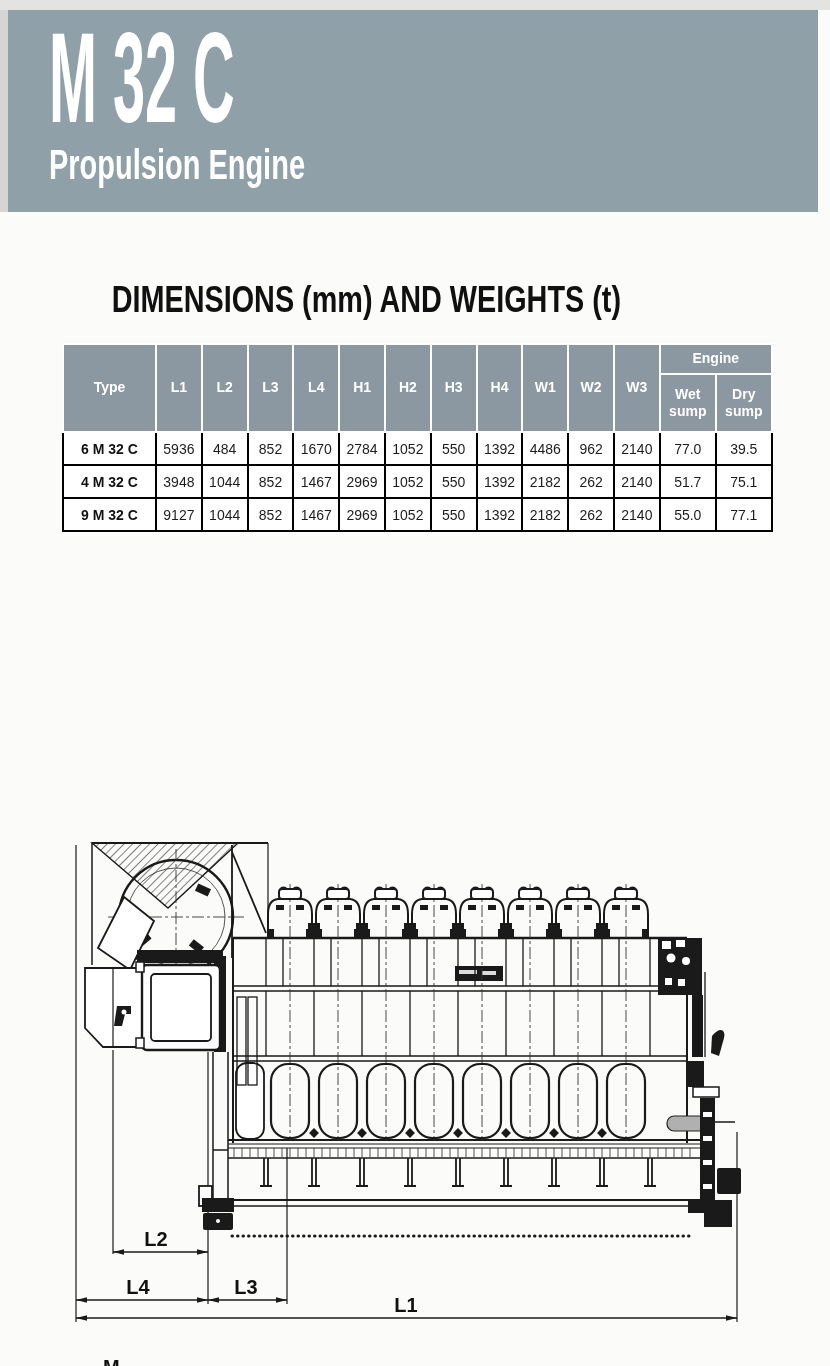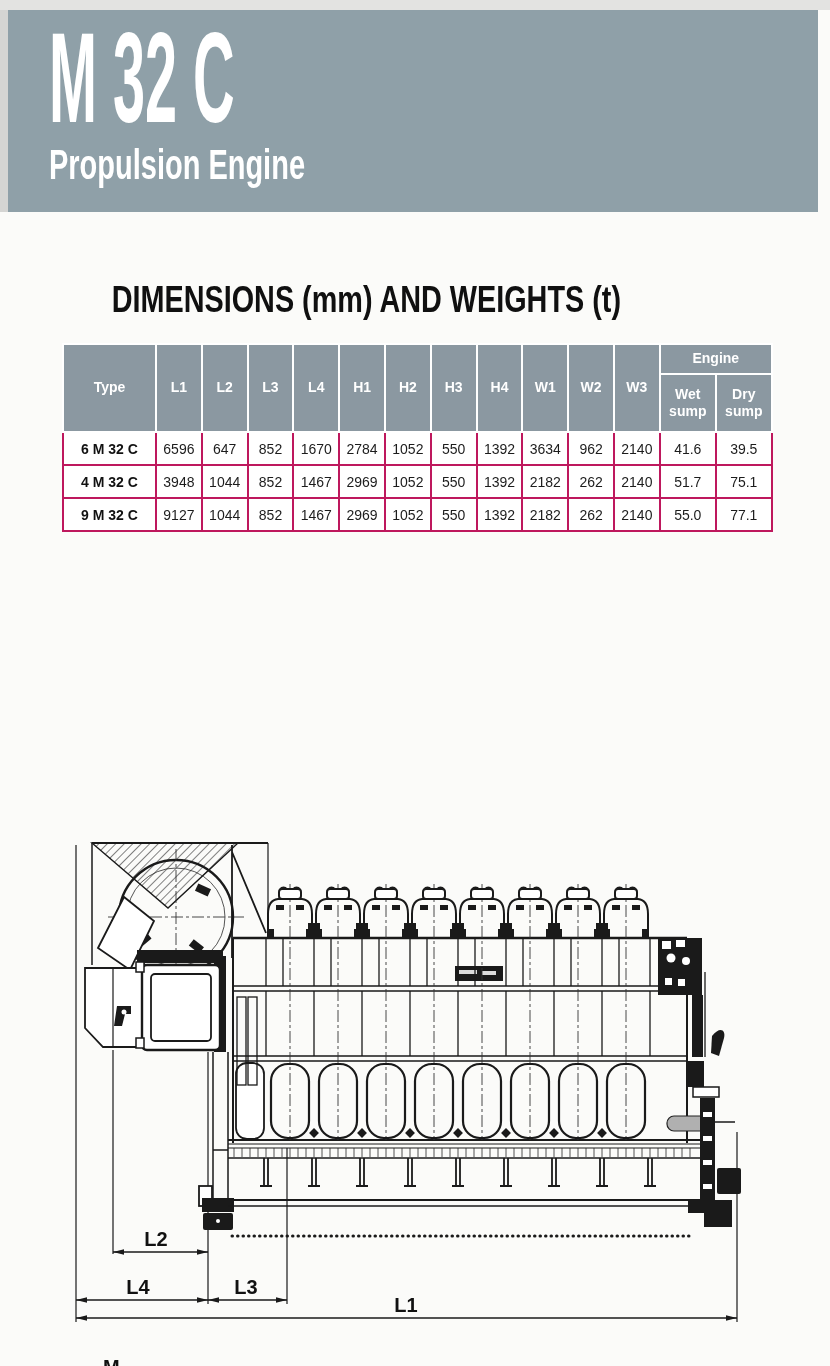--- a/index.html
+++ b/index.html
@@ -21,21 +21,21 @@
                  white-space:nowrap;transform:scaleX(0.80);}
 
   table.dims{position:absolute;left:62px;top:343px;width:709px;border-collapse:collapse;
              table-layout:fixed;}
   table.dims th{background:#8b98a1;color:#fff;font-weight:bold;font-size:14px;
                 border:2px solid #fff;padding:0;text-align:center;vertical-align:middle;
                 line-height:1.25;}
   table.dims th.wgroup{font-size:14px;height:28px;}
   table.dims th.wsub{height:56px;}
   table.dims td{background:#fff;color:#1c1c1c;font-size:14px;text-align:center;
-                vertical-align:middle;border:2px solid #be185d;padding:0;height:31px;}
+                vertical-align:middle;border:2px solid #000000;padding:0;height:31px;}
   table.dims td.type{font-weight:bold;font-size:14px;color:#111;}
 
   svg#drawing{position:absolute;left:0;top:830px;}
   svg#drawing text{font-family:"Liberation Sans",sans-serif;font-weight:bold;fill:#111;
                    font-size:20px;}
   .s08{stroke:#2a2a2a;stroke-width:0.8;fill:none}
   .s12{stroke:#1a1a1a;stroke-width:1.2;fill:none}
   .s13{stroke:#1a1a1a;stroke-width:1.3;fill:none}
   .s15{stroke:#1a1a1a;stroke-width:1.5;fill:none}
   .s18{stroke:#1a1a1a;stroke-width:1.8;fill:none}
@@ -97,32 +97,32 @@
         <th colspan="2" class="wgroup">Engine</th>
       </tr>
       <tr>
         <th class="wsub">Wet sump</th>
         <th class="wsub">Dry sump</th>
       </tr>
     </thead>
     <tbody id="dims-body">
         <tr>
           <td class="type">6 M 32 C</td>
-          <td>6596</td>
-          <td>647</td>
+          <td>5936</td>
+          <td>484</td>
           <td>852</td>
           <td>1670</td>
           <td>2784</td>
           <td>1052</td>
           <td>550</td>
           <td>1392</td>
-          <td>3634</td>
+          <td>4486</td>
           <td>962</td>
           <td>2140</td>
-          <td>41.6</td>
+          <td>77.0</td>
           <td>39.5</td>
         </tr>
         <tr>
           <td class="type">4 M 32 C</td>
           <td>3948</td>
           <td>1044</td>
           <td>852</td>
           <td>1467</td>
           <td>2969</td>
           <td>1052</td>

